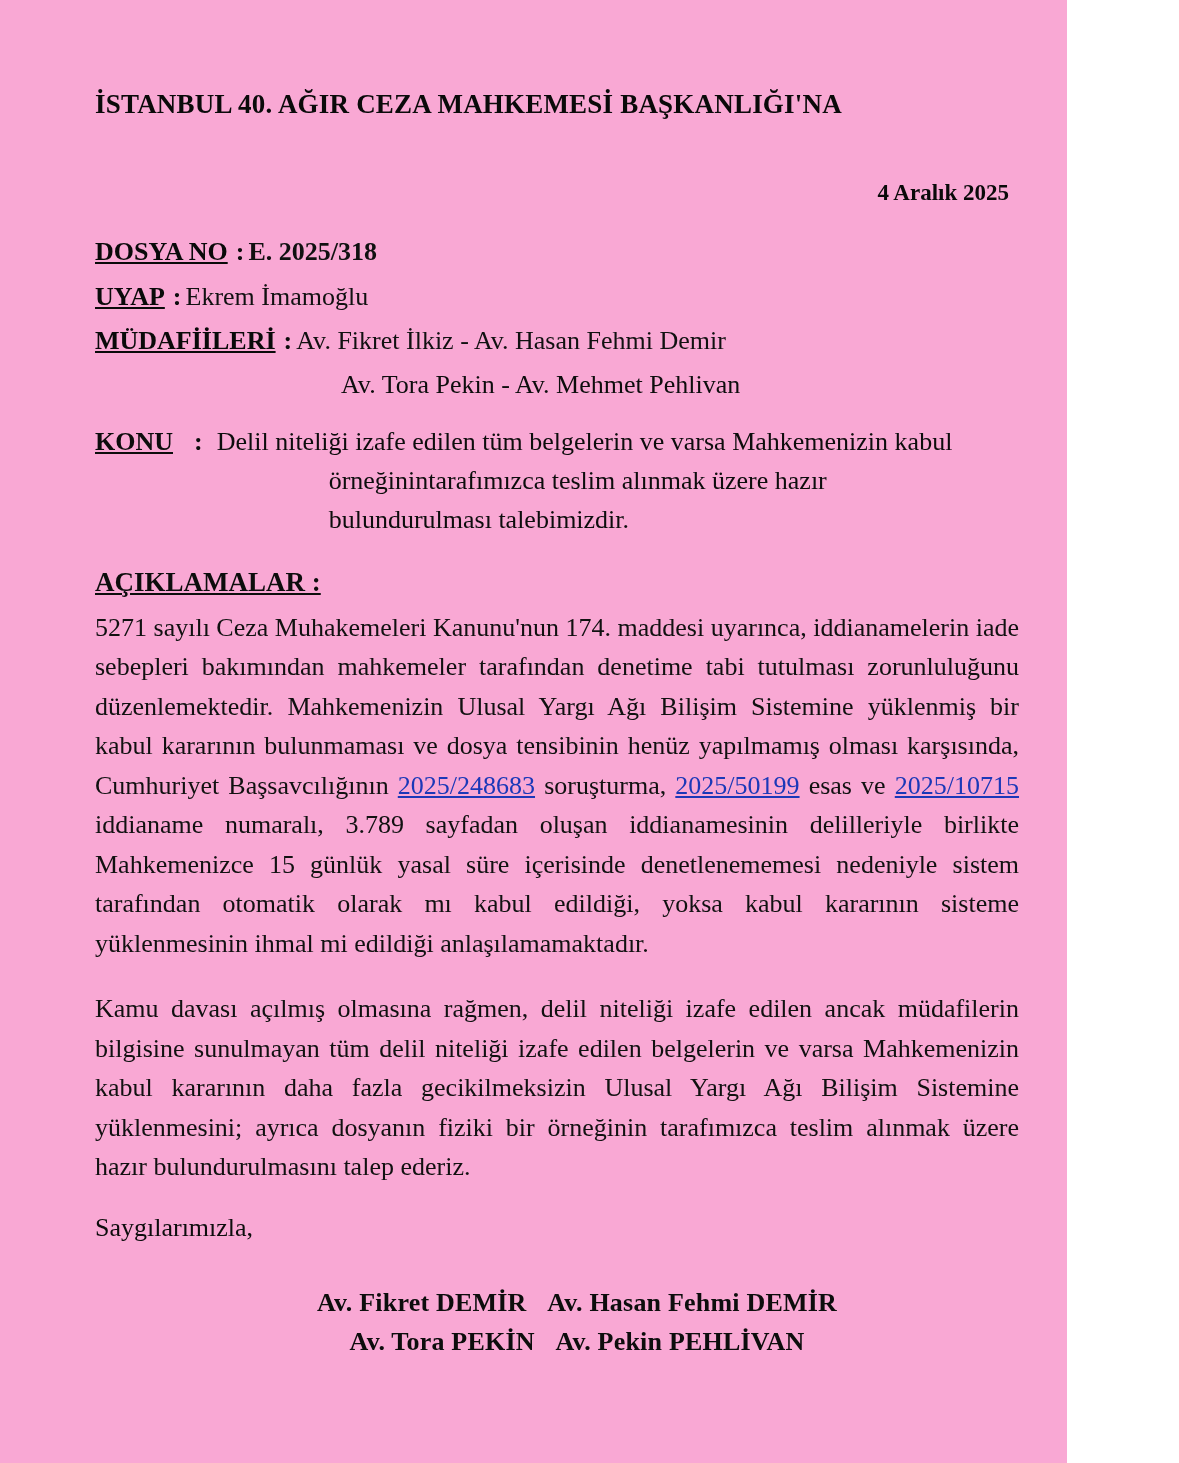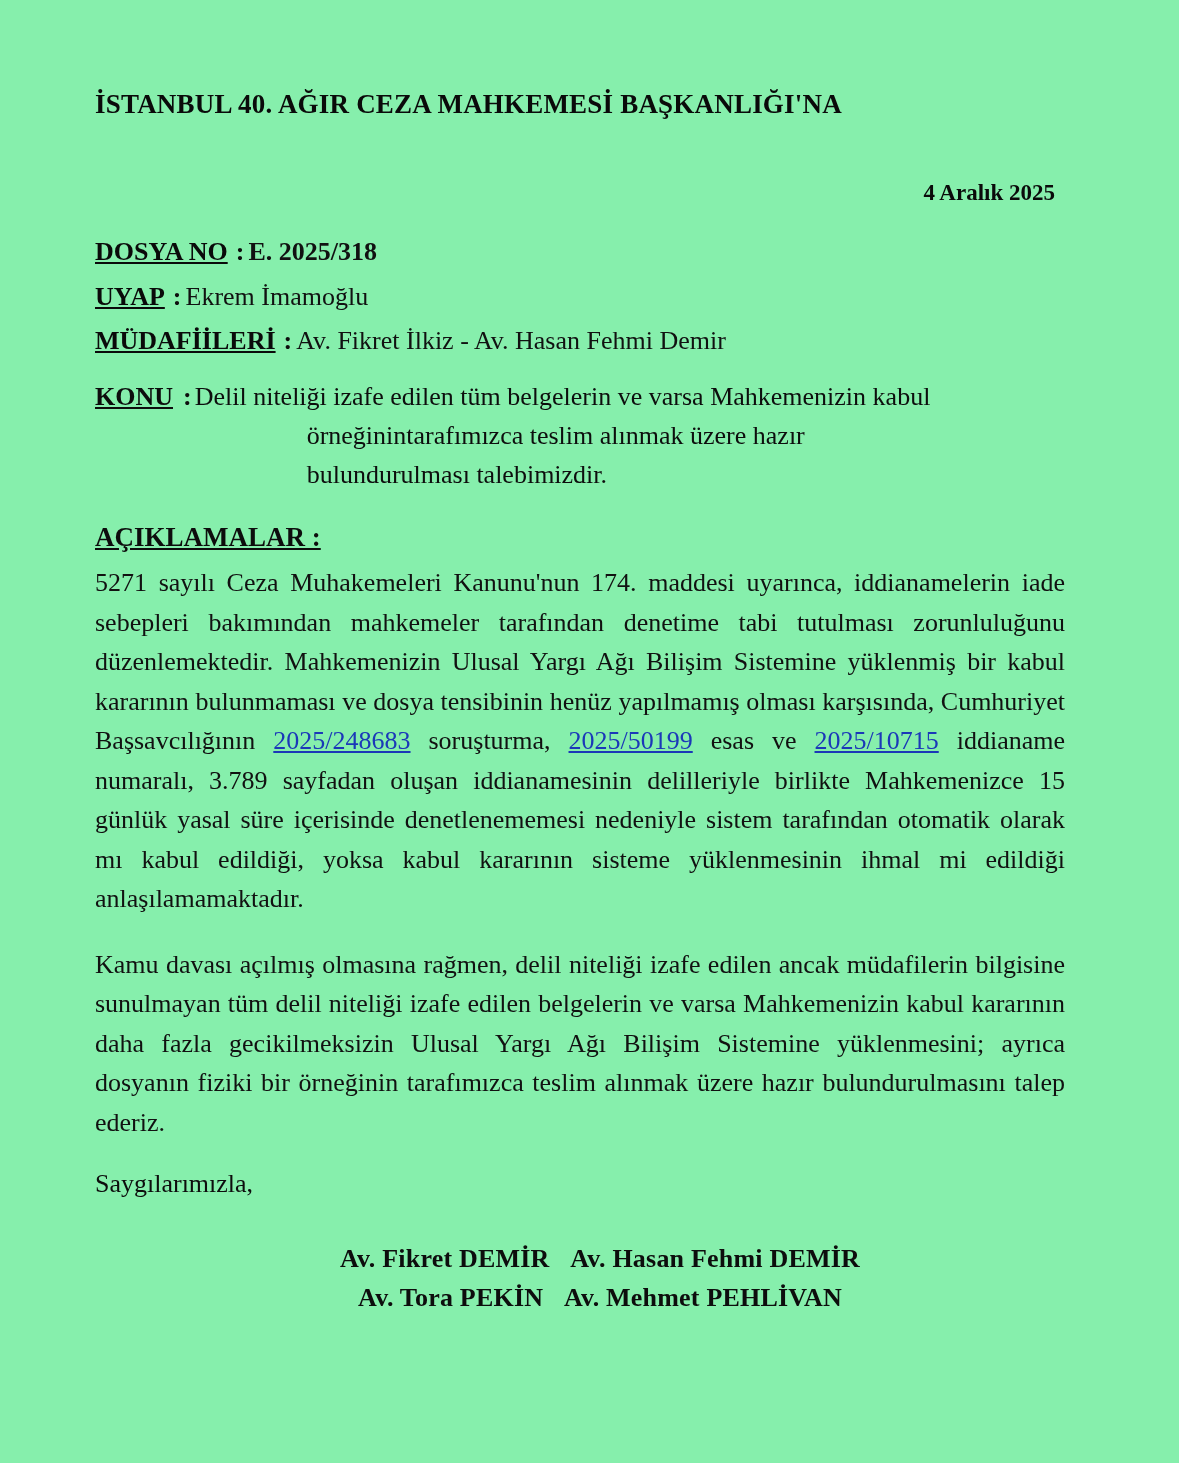--- a/index.html
+++ b/index.html
@@ -8,25 +8,25 @@
     background: #ffffff;
   }
   body {
     width: 1179px;
     min-height: 1463px;
     font-family: "Liberation Serif", serif;
     color: #0d0d0d;
     -webkit-font-smoothing: antialiased;
   }
   .page {
-    width: 1179px;
+    width: 1067px;
     min-height: 1463px;
     box-sizing: border-box;
-    padding: 88px 114px 40px 95px;
-    background: #86efac;
+    padding: 88px 48px 40px 95px;
+    background: #f9a8d4;
   }
   .doc-heading {
     font-family: "Liberation Serif", serif;
     font-weight: bold;
     font-size: 27px;
     letter-spacing: 0.2px;
     color: #0a0a0a;
     margin: 0 0 60px 0;
     line-height: 1.2;
   }
@@ -70,20 +70,21 @@
   }
   .underline-part {
     text-decoration: underline;
   }
   .konu-row {
     display: flex;
     align-items: flex-start;
     font-size: 26px;
     line-height: 1.5;
     margin-top: 16px;
+    gap: 11px;
   }
   .konu-label {
     font-weight: bold;
     text-decoration: underline;
     white-space: nowrap;
   }
   .konu-colon {
     font-weight: bold;
     padding: 0 3px 0 10px;
   }
@@ -152,20 +153,21 @@
     <span class="field-colon">:</span>
     <span class="field-value">Ekrem İmamoğlu</span>
   </div>
 
   <div class="field-row">
     <span class="field-label">MÜDAFİİLERİ</span>
     <span class="field-colon">:</span>
     <span class="field-value">Av. Fikret İlkiz - Av. Hasan Fehmi Demir</span>
   </div>
 
+  <div class="field-cont">Av. Tora Pekin - Av. Mehmet Pehlivan</div>
 
 
   <div class="konu-row">
     <span class="konu-label">KONU</span>
     <span class="konu-colon">:</span>
     <span class="konu-text">
       <span class="indent-line">Delil niteliği izafe edilen tüm belgelerin ve varsa Mahkemenizin kabul</span>
       <span class="indent-line" style="padding-left:112px; text-align:justify; display:block;">
         <span style="display:inline-block;width:100%;text-align:justify;">örneğinintarafımızca teslim alınmak üzere hazır</span>
       </span>
@@ -181,17 +183,17 @@
 
   <p class="salute">Saygılarımızla,</p>
 
   <div class="sign-block">
     <div class="sign-line">
       <span class="sign-name">Av. Fikret DEMİR</span>
       <span class="sign-name">Av. Hasan Fehmi DEMİR</span>
     </div>
     <div class="sign-line">
       <span class="sign-name">Av. Tora PEKİN</span>
-      <span class="sign-name">Av. Mehmet PEHLİVAN</span>
+      <span class="sign-name">Av. Pekin PEHLİVAN</span>
     </div>
   </div>
 
 </div>
 
 </body></html>

